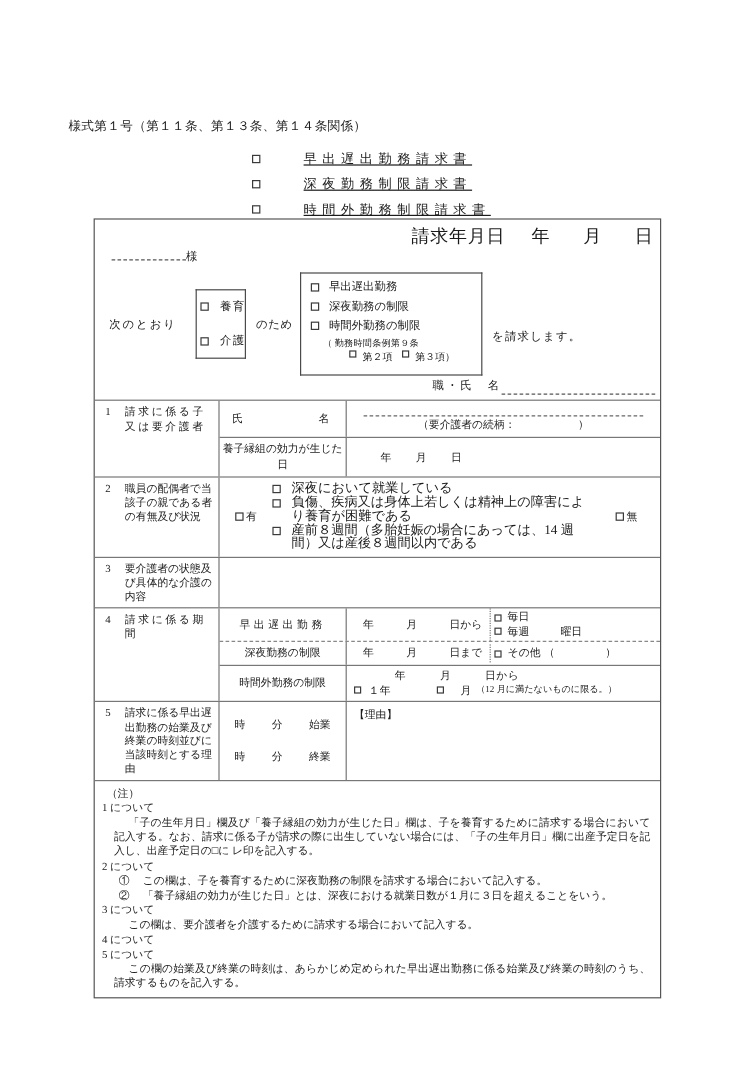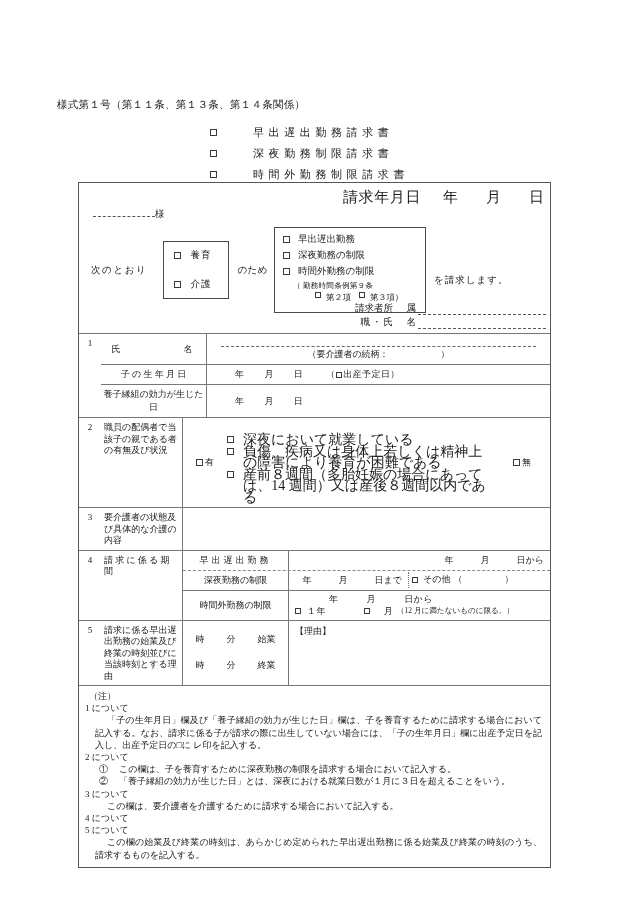--- a/index.html
+++ b/index.html
@@ -41,20 +41,21 @@
   .title-row {
     display: flex;
     align-items: center;
     height: 21px;
     white-space: nowrap;
   }
   .title-row .cb { margin-right: 36px; }
   .title-row .tl {
     font-size: 11px;
     letter-spacing: 4.6px;
+    text-decoration: underline;
   }
 
   
   .cb {
     display: inline-block;
     width: 7px;
     height: 7px;
     border: 1px solid #3a3a3a;
     box-sizing: border-box;
     vertical-align: middle;
@@ -132,26 +133,27 @@
     position: absolute;
     left: -1px;
     right: -1px;
     height: 1px;
     background: #4a4a4a;
   }
   .brk::before { top: 0; }
   .brk::after  { bottom: 0; }
 
   .brk-a {
-    width: 66px;
+    width: 42px;
     height: 58px;
     margin-left: 16px;
     display: flex;
     flex-direction: column;
     justify-content: space-around;
+    align-items: flex-end;
   }
   .brk-a .item {
     display: flex;
     align-items: center;
     padding-left: 10px;
     font-size: 9.5px;
   }
   .brk-a .item .cb { margin-right: 9px; }
   .brk-a .item span { letter-spacing: 1px; }
 
@@ -306,23 +308,22 @@
     width: 44px;
     flex: none;
     display: flex;
     align-items: center;
     justify-content: center;
     font-size: 9px;
   }
   .sec2-yes .cb { margin-right: 2px; }
   .sec2-list {
     flex: 1 1 auto;
-    font-size: 14px;
+    font-size: 11px;
     line-height: 11.5px;
-    margin-top: 12px;
   }
   .sec2-list .li {
     display: flex;
     align-items: flex-start;
   }
   .sec2-list .li .cb { margin: 2px 9px 0 0; }
   .sec2-list .li .tx { flex: 1 1 auto; }
   .sec2-no {
     width: 56px;
     flex: none;
@@ -499,51 +500,40 @@
             <span class="cb cb-sm"></span>
             <span>第３項）</span>
           </span>
         </span>
 
         <span class="seikyu-suru">を請求します。</span>
       </div>
 
       <div class="signer">
         <div>
-          <span>請求者</span><span class="lbl-sp">所　属</span><span class="u1"></span>
-        </div>
-        <div>
           <span class="lbl-sp">職・氏　名</span><span class="u1"></span>
         </div>
       </div>
     </div>
 
     <div class="row hairline">
       <div class="c-no">1</div>
+      <div class="c-ttl sp">請求に係る子又は要介護者</div>
       <div class="c-body">
 
         <div class="sub-row">
           <div class="lbl-cell sp">氏　　　　　名</div>
           <div class="name-val">
             <span class="dash-wide"></span>
             <div class="rel">
               <span>（要介護者の続柄：</span><span class="sp"></span><span>）</span>
             </div>
           </div>
         </div>
 
-        <div class="sub-row">
-          <div class="lbl-cell">子 の 生 年 月 日</div>
-          <div class="val-cell">
-            <span class="ymd">
-              <span style="display:inline-block;width:22px"></span><span>年</span><span class="g1"></span><span>月</span><span class="g2"></span><span>日</span>
-              <span style="display:inline-block;width:20px"></span><span>（</span><span class="cb cb-sm" style="margin:0 1px"></span><span>出産予定日）</span>
-            </span>
-          </div>
-        </div>
 
         <div class="sub-row">
           <div class="lbl-cell">養子縁組の効力が生じた日</div>
           <div class="val-cell">
             <span class="ymd">
               <span style="display:inline-block;width:22px"></span><span>年</span><span class="g1"></span><span>月</span><span class="g2"></span><span>日</span>
             </span>
           </div>
         </div>
 
@@ -587,20 +577,31 @@
 
     <div class="row">
       <div class="c-no">4</div>
       <div class="c-ttl sp">請求に係る期間</div>
       <div class="c-body">
 
         <div class="sub-row">
           <div class="lbl-cell sp">早出遅出勤務</div>
           <div class="period-val">
             <div class="period-left">年　　　月　　　日から</div>
+            <div class="freq-col" style="border-bottom:none">
+              <div class="fr">
+                <span class="cb cb-sm"></span>
+                <span>毎日</span>
+              </div>
+              <div class="fr">
+                <span class="cb cb-sm"></span>
+                <span>毎週</span>
+                <span class="yb">曜日</span>
+              </div>
+            </div>
           </div>
         </div>
 
         <div class="sub-row dashed-top">
           <div class="lbl-cell">深夜勤務の制限</div>
           <div class="period-val">
             <div class="period-left">年　　　月　　　日まで</div>
             <div class="freq-col" style="border-top:none">
               <div class="fr">
                 <span class="cb cb-sm"></span>

